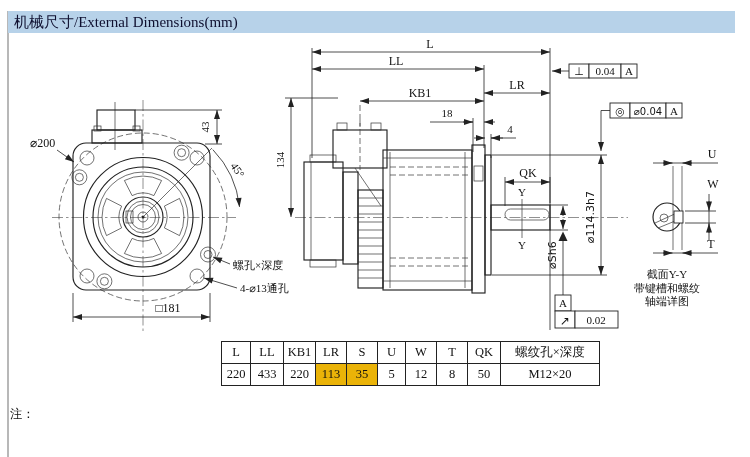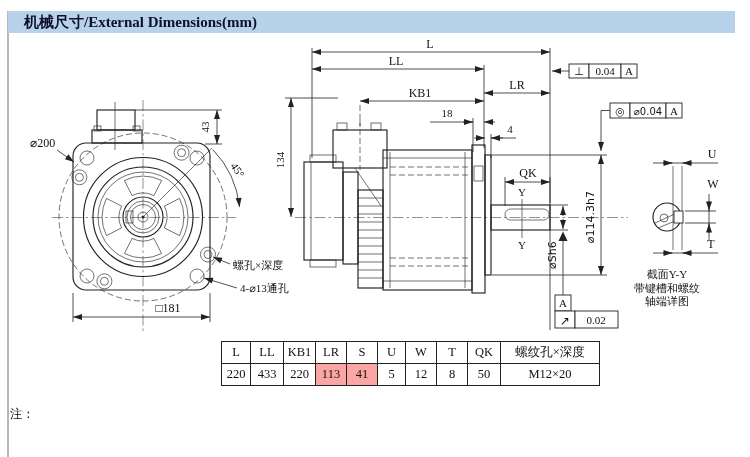--- a/index.html
+++ b/index.html
@@ -1,38 +1,38 @@
 <!DOCTYPE html>
 <html><head>
 <meta charset="utf-8">
 <style>
   html,body{margin:0;padding:0;background:#e8e8e8;}
   .page{position:relative;width:750px;height:457px;background:#ffffff;font-family:"Liberation Serif",serif;overflow:hidden;}
   .hdr{position:absolute;left:8px;top:11px;width:727px;height:22px;background:#b7d2e9;color:#0f1030;
-       font-weight:bold;font-size:15px;line-height:22px;padding-left:16px;box-sizing:border-box;}
+       font-weight:normal;font-size:15px;line-height:22px;padding-left:6px;box-sizing:border-box;}
   svg.draw{position:absolute;left:0;top:0;}
   
   .s{stroke:#222;fill:none;stroke-width:1.15;}
   .t{stroke:#333;fill:none;stroke-width:0.7;}
   .d{stroke:#444;fill:none;stroke-width:0.75;stroke-dasharray:6 3;}
   .cl{stroke:#555;fill:none;stroke-width:0.65;stroke-dasharray:11 3 2.5 3;}
   .dim{stroke:#222;fill:none;stroke-width:0.8;}
   .box{fill:#fff;stroke:#222;stroke-width:0.9;}
   svg text{fill:#111;font-size:12px;font-family:"Liberation Serif",serif;}
   svg text.sm{font-size:11px;}
   svg text.sym{font-family:"DejaVu Sans",sans-serif;font-size:11px;}
   
   .dimtable{position:absolute;left:221px;top:341px;border-collapse:collapse;font-size:12.5px;color:#111;}
   .dimtable td{border:1px solid #222;text-align:center;height:21px;padding:0 3px;background:#fff;}
   .dimtable tr td:nth-child(1){width:22px}.dimtable tr td:nth-child(2){width:26px}
   .dimtable tr td:nth-child(3){width:25px}.dimtable tr td:nth-child(4){width:24px}
   .dimtable tr td:nth-child(5){width:24px}.dimtable tr td:nth-child(6){width:21px}
   .dimtable tr td:nth-child(7){width:24px}.dimtable tr td:nth-child(8){width:24px}
   .dimtable tr td:nth-child(9){width:26px}.dimtable tr td:nth-child(10){width:92px}
-  .dimtable td.green{background:#fca5a5;}
+  .dimtable td.green{background:#eab308;}
   
   .note{position:absolute;left:10px;top:406px;width:737px;font-size:12.3px;color:#111;display:flex;}
   .note .pfx{flex:0 0 28px;line-height:17px;}
   .note .ln{line-height:17px;}
 </style>
 </head>
 <body>
 
 <div class="page">
 
@@ -351,21 +351,21 @@
       <td>W</td>
       <td>T</td>
       <td>QK</td>
       <td>螺纹孔×深度</td>
     </tr>
     <tr>
       <td>220</td>
       <td>433</td>
       <td>220</td>
       <td class="green">113</td>
-      <td class="green">41</td>
+      <td class="green">35</td>
       <td>5</td>
       <td>12</td>
       <td>8</td>
       <td>50</td>
       <td>M12×20</td>
     </tr>
   </tbody>
     </table>
 
   <div class="note">

